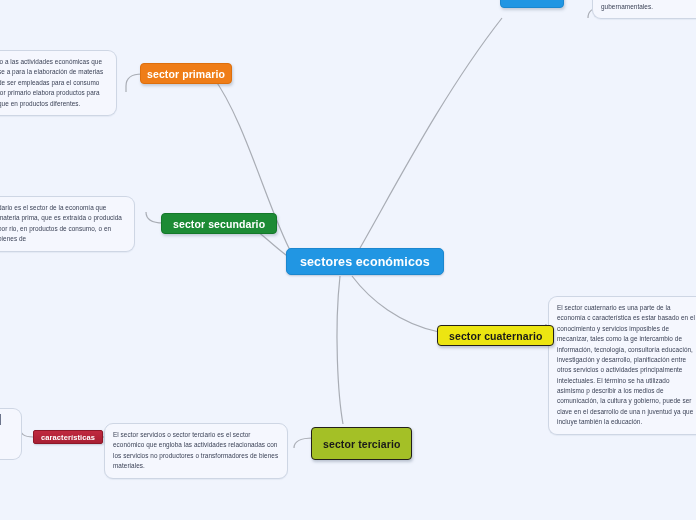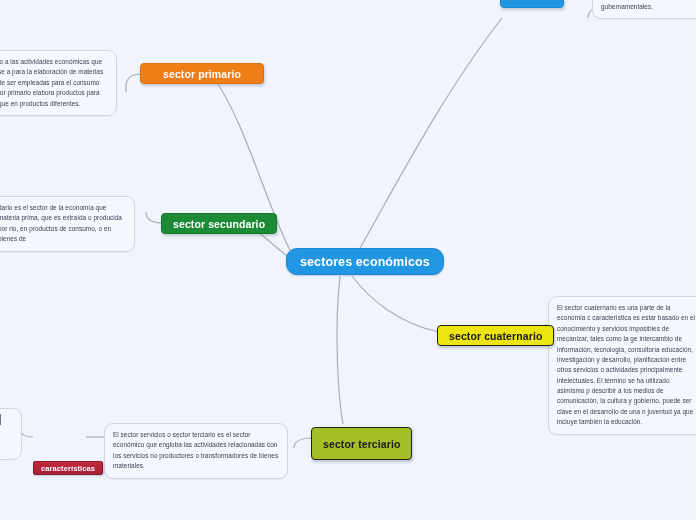--- a/index.html
+++ b/index.html
@@ -52,21 +52,21 @@
     padding: 0 13px;
     height: 27px;
     box-shadow: 0 1px 2px rgba(80,100,130,0.30);
   }
 
   .node-primario {
     font-size: 10.5px;
     color: #ffffff;
     background: #ef7d18;
     border: 1px solid #dd6f0d;
-    padding: 0 22px;
+    padding: 0 6px;
     height: 21px;
     box-shadow: 1px 2px 3px rgba(90,105,130,0.30);
   }
 
   .node-secundario {
     font-size: 10.5px;
     color: #ffffff;
     background: #1d8b35;
     border: 1px solid #14782a;
     padding: 0 11px;
@@ -220,41 +220,41 @@
 
   <div class="note note-clip-right note-clip-top" style="left:592px; top:-26px; width:112px; padding-top:0;">
     <p style="margin-top:28px;">gubernamentales.</p>
   </div>
 
   <div class="stub" style="left:-14px; top:408px; width:36px; height:52px;">
     <span class="stub-swatch"></span>
     <span style="display:block; margin-top:7px;">r el</span>
   </div>
 
-  <div class="node node-root" style="left:286px; top:248px;border-radius:11px;">
+  <div class="node node-root" style="left:286px; top:248px;">
     <span>sectores económicos</span>
   </div>
 
   <div class="node node-primario" style="left:140px; top:63px;">
     <span>sector primario</span>
   </div>
 
   <div class="node node-cuaternario" style="left:437px; top:325px;">
     <span>sector cuaternario</span>
   </div>
 
   <div class="node node-secundario" style="left:161px; top:213px;">
     <span>sector secundario</span>
   </div>
 
   <div class="node node-terciario" style="left:311px; top:427px;">
     <span>sector terciario</span>
   </div>
 
-  <div class="node node-caracteristicas" style="left:33px; top:430px;margin-top:31px;">
+  <div class="node node-caracteristicas" style="left:33px; top:430px;">
     <span>características</span>
   </div>
 
   <div class="node node-topblue" style="left:500px; top:-13px; width:64px;">
     <span></span>
   </div>
 
 </div>
 
 </body></html>

